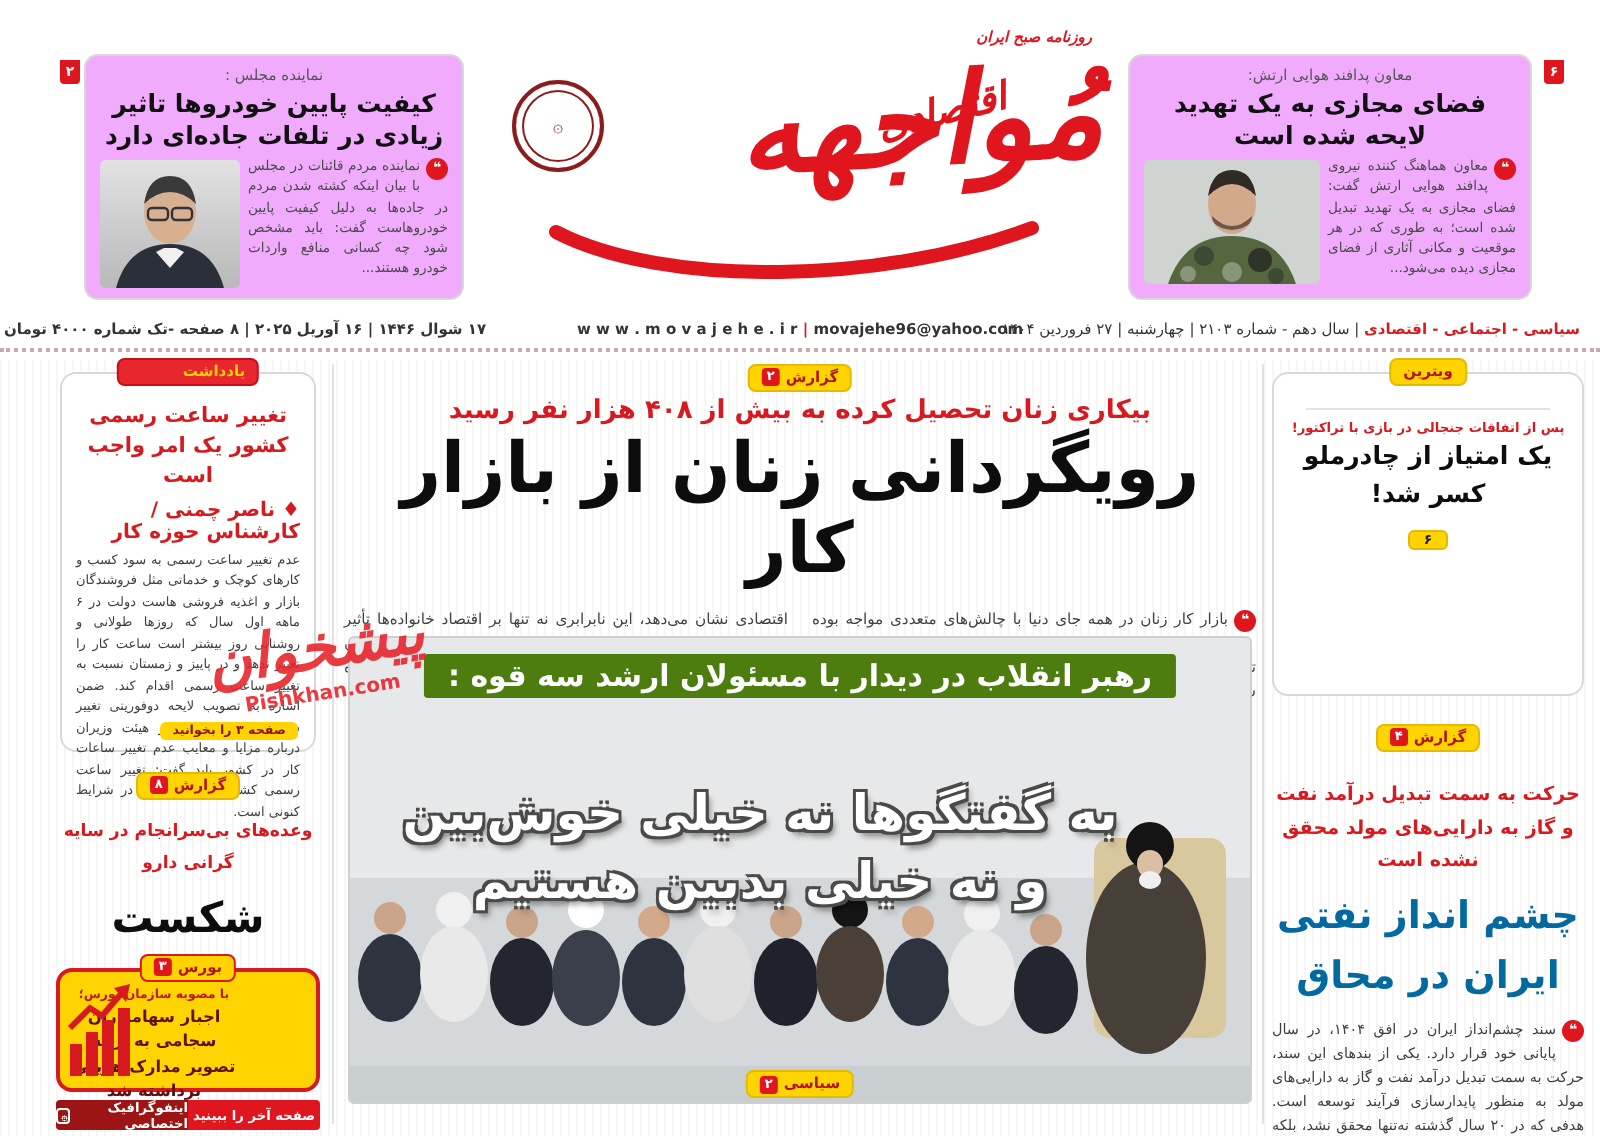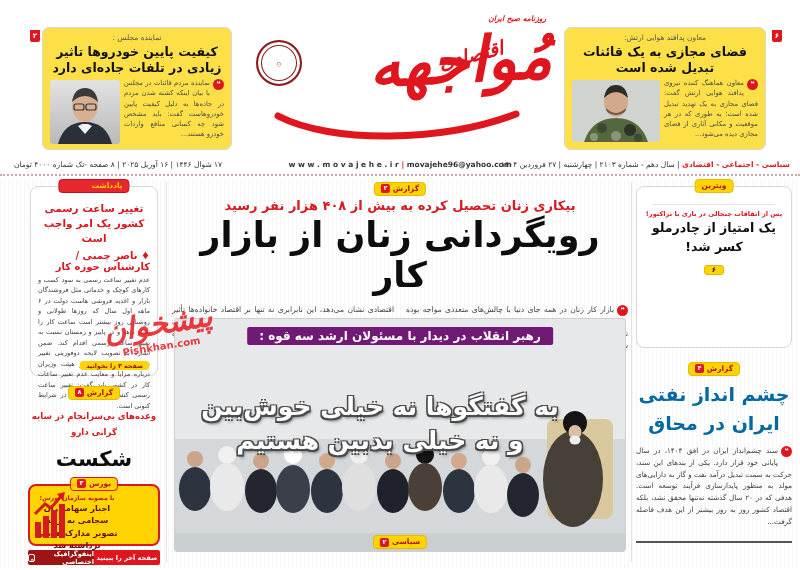--- a/index.html
+++ b/index.html
@@ -2,21 +2,21 @@
 <html lang="fa" dir="rtl"><head>
 <meta charset="utf-8">
 <style>
   html,body{margin:0;padding:0;background:#fff;}
   *{box-sizing:border-box;}
   .page{position:relative;width:800px;height:570px;background:#fff;overflow:hidden;
         font-family:"DejaVu Sans","Liberation Sans",sans-serif;direction:rtl;color:#1d1d1f;}
   .texture{position:absolute;left:0;top:180px;width:800px;height:388px;
         background:repeating-linear-gradient(90deg,rgba(120,110,100,.06) 0 1px,transparent 1px 4px);}
   
-  .hdr-box{position:absolute;border:1px solid #d8d8d8;border-radius:7px;background:#fde047;padding:5px 7px;}
+  .hdr-box{position:absolute;border:1px solid #d8d8d8;border-radius:7px;background:#f0abfc;padding:5px 7px;}
   .hdr-kicker{font-size:7.5px;color:#555;text-align:center;margin:0 0 2px;}
   .hdr-title{font-size:12.5px;font-weight:900;color:#111;text-align:center;line-height:1.25;margin:0 0 3px;}
   .hdr-body{font-size:6.8px;color:#4a4a4a;text-align:justify;line-height:1.5;margin:0;}
   .q-ico{display:inline-block;width:11px;height:11px;border-radius:50%;background:#e0161f;color:#fff;
         font-size:7px;line-height:11px;text-align:center;float:right;margin:1px 0 1px 3px;font-weight:bold;}
   .portrait{float:left;margin:2px 4px 0 0;border-radius:3px;overflow:hidden;}
   
   .vtab{position:absolute;width:10px;}
   .vtab .nsq{width:10px;height:12px;background:#e0161f;color:#fff;font-size:7px;font-weight:bold;
         text-align:center;line-height:12px;border-radius:0 0 2px 2px;}
@@ -45,22 +45,22 @@
   
   .vline{position:absolute;top:182px;height:380px;width:1px;background:#e2e2e2;}
   
   .lead{position:absolute;left:172px;top:180px;width:456px;}
   .lead-kicker{margin-top:18px;text-align:center;font-size:13px;font-weight:bold;color:#d71920;}
   .lead-headline{text-align:center;font-size:35px;font-weight:900;color:#0d0d0d;line-height:1.15;margin-top:2px;letter-spacing:-.5px;}
   .lead-body{display:flex;gap:12px;margin-top:8px;}
   .lead-body p{width:50%;margin:0;font-size:7.6px;line-height:1.6;color:#3f3f3f;text-align:justify;}
   .photo{position:absolute;left:2px;top:138px;width:452px;height:234px;border:1px solid #cfcfcf;border-radius:3px;overflow:hidden;background:#e3e5e6;}
   .photo svg{position:absolute;left:0;top:0;}
-  .band{position:absolute;left:50%;transform:translateX(-50%);top:8px;background:#701a75;color:#fff;
-        font-size:12px;font-weight:bold;padding:2px 12px;border-radius:2px;white-space:nowrap;}
+  .band{position:absolute;left:50%;transform:translateX(-50%);top:8px;background:#4d7c0f;color:#fff;
+        font-size:15px;font-weight:bold;padding:2px 12px;border-radius:2px;white-space:nowrap;}
   .overlay{position:absolute;left:0;right:40px;top:34px;text-align:center;color:#fff;font-size:25px;font-weight:900;line-height:1.35;
         text-shadow:1.5px 1.5px 0 #4a4a4a,-1.5px 1.5px 0 #4a4a4a,1.5px -1.5px 0 #4a4a4a,-1.5px -1.5px 0 #4a4a4a,2px 3px 3px rgba(0,0,0,.45);margin-top:37px;}
   .photo-badge{position:absolute;left:50%;transform:translateX(-50%);bottom:2px;}
   
   .note-box{position:absolute;left:30px;top:186px;width:128px;height:190px;border:1px solid #d8d8d8;border-radius:8px;background:#fff;padding:12px 7px 6px;}
   .note-title{font-size:10.5px;font-weight:900;color:#d71920;text-align:center;line-height:1.45;margin:2px 0 3px;}
   .byline{font-size:10px;font-weight:bold;color:#d71920;text-align:right;margin:0 0 3px;}
   .note-body{font-size:6.5px;color:#3f3f3f;line-height:1.62;text-align:justify;margin:0;}
   .note-foot{position:absolute;bottom:5px;right:8px;background:#ffd400;border-radius:3px;font-size:6.3px;
         font-weight:bold;color:#8a1313;padding:1px 6px;}
@@ -135,21 +135,21 @@
     <div class="logo-main">مُواجهه</div>
     <div class="logo-sub">اقتصادی</div>
     <div class="stamp">۞</div>
     <svg class="swash" viewBox="0 0 250 30">
       <path d="M6 6 C 60 34, 170 32, 244 4" stroke="#e0161f" stroke-width="7" fill="none" stroke-linecap="round"></path>
     </svg>
   </div>
 
   <div class="hdr-box" style="left:564px;top:27px;width:202px;height:123px;">
     <p class="hdr-kicker">معاون پدافند هوایی ارتش:</p>
-    <p class="hdr-title">فضای مجازی به یک قائنات تبدیل شده است</p>
+    <p class="hdr-title">فضای مجازی به یک تهدید لایحه شده است</p>
     <div>
       <span class="portrait" style="width:88px;height:62px;">
         <svg width="88" height="62" viewBox="0 0 88 62">
           <rect width="88" height="62" fill="#cfd4d0"></rect>
           <path d="M12 62 Q20 38 44 38 Q68 38 76 62 Z" fill="#56663f"></path>
           <circle cx="30" cy="48" r="5" fill="#3c4a33"></circle>
             <circle cx="58" cy="50" r="6" fill="#2d3327"></circle>
           <circle cx="44" cy="56" r="5" fill="#8a9478"></circle>
             <circle cx="22" cy="57" r="4" fill="#8a9478"></circle>
             <circle cx="66" cy="58" r="4" fill="#3c4a33"></circle>
@@ -171,21 +171,21 @@
   <div class="infobar">
     <span class="seg" style="right:10px;">
       <span class="red">سیاسی - اجتماعی - اقتصادی</span>
       <span>| سال دهم - شماره ۲۱۰۳ | چهارشنبه | ۲۷ فروردین ۱۴۰۴</span>
     </span>
     <span class="seg" style="left:50%;transform:translateX(-50%);direction:ltr;font-weight:bold;">
       <span>w w w . m o v a j e h e . i r</span>
       <span class="red">|</span>
       <span>movajehe96@yahoo.com</span>
     </span>
-    <span class="seg" style="left:14px;">۱۷ شوال ۱۴۴۶ | ۱۶ آوریل ۲۰۲۵ | ۸ صفحه -تک شماره ۴۰۰۰ تومان</span>
+    <span class="seg" style="left:2px;font-weight:bold;">۱۷ شوال ۱۴۴۶ | ۱۶ آوریل ۲۰۲۵ | ۸ صفحه -تک شماره ۴۰۰۰ تومان</span>
   </div>
 
   <div class="vline" style="left:166px;"></div>
   <div class="vline" style="left:631px;"></div>
 
   <div class="lead">
     <div class="pill center-pill" style="top:2px;">
       <span>گزارش</span>
       <span class="nsq">۲</span>
     </div>
@@ -302,17 +302,18 @@
       <p class="sc-title">یک امتیاز از چادرملو کسر شد!</p>
       <span class="page-badge">۶</span>
     </div>
   </div>
 
   <div class="oil">
     <div class="pill">
       <span>گزارش</span>
       <span class="nsq">۴</span>
     </div>
+    <div class="oil-kicker">حرکت به سمت تبدیل درآمد نفت و گاز به دارایی‌های مولد محقق نشده است</div>
     <div class="oil-title">چشم انداز نفتی ایران در محاق</div>
     <p class="oil-body"><span class="q-ico">❝</span><span>سند چشم‌انداز ایران در افق ۱۴۰۴، در سال پایانی خود قرار دارد. یکی از بندهای این سند، حرکت به سمت تبدیل درآمد نفت و گاز به دارایی‌های مولد به منظور پایدارسازی فرآیند توسعه است. هدفی که در ۲۰ سال گذشته نه‌تنها محقق نشد، بلکه اقتصاد کشور روز به روز بیشتر از این هدف فاصله گرفت...</span></p>
   </div>
 
 </div>
 
 </body></html>

